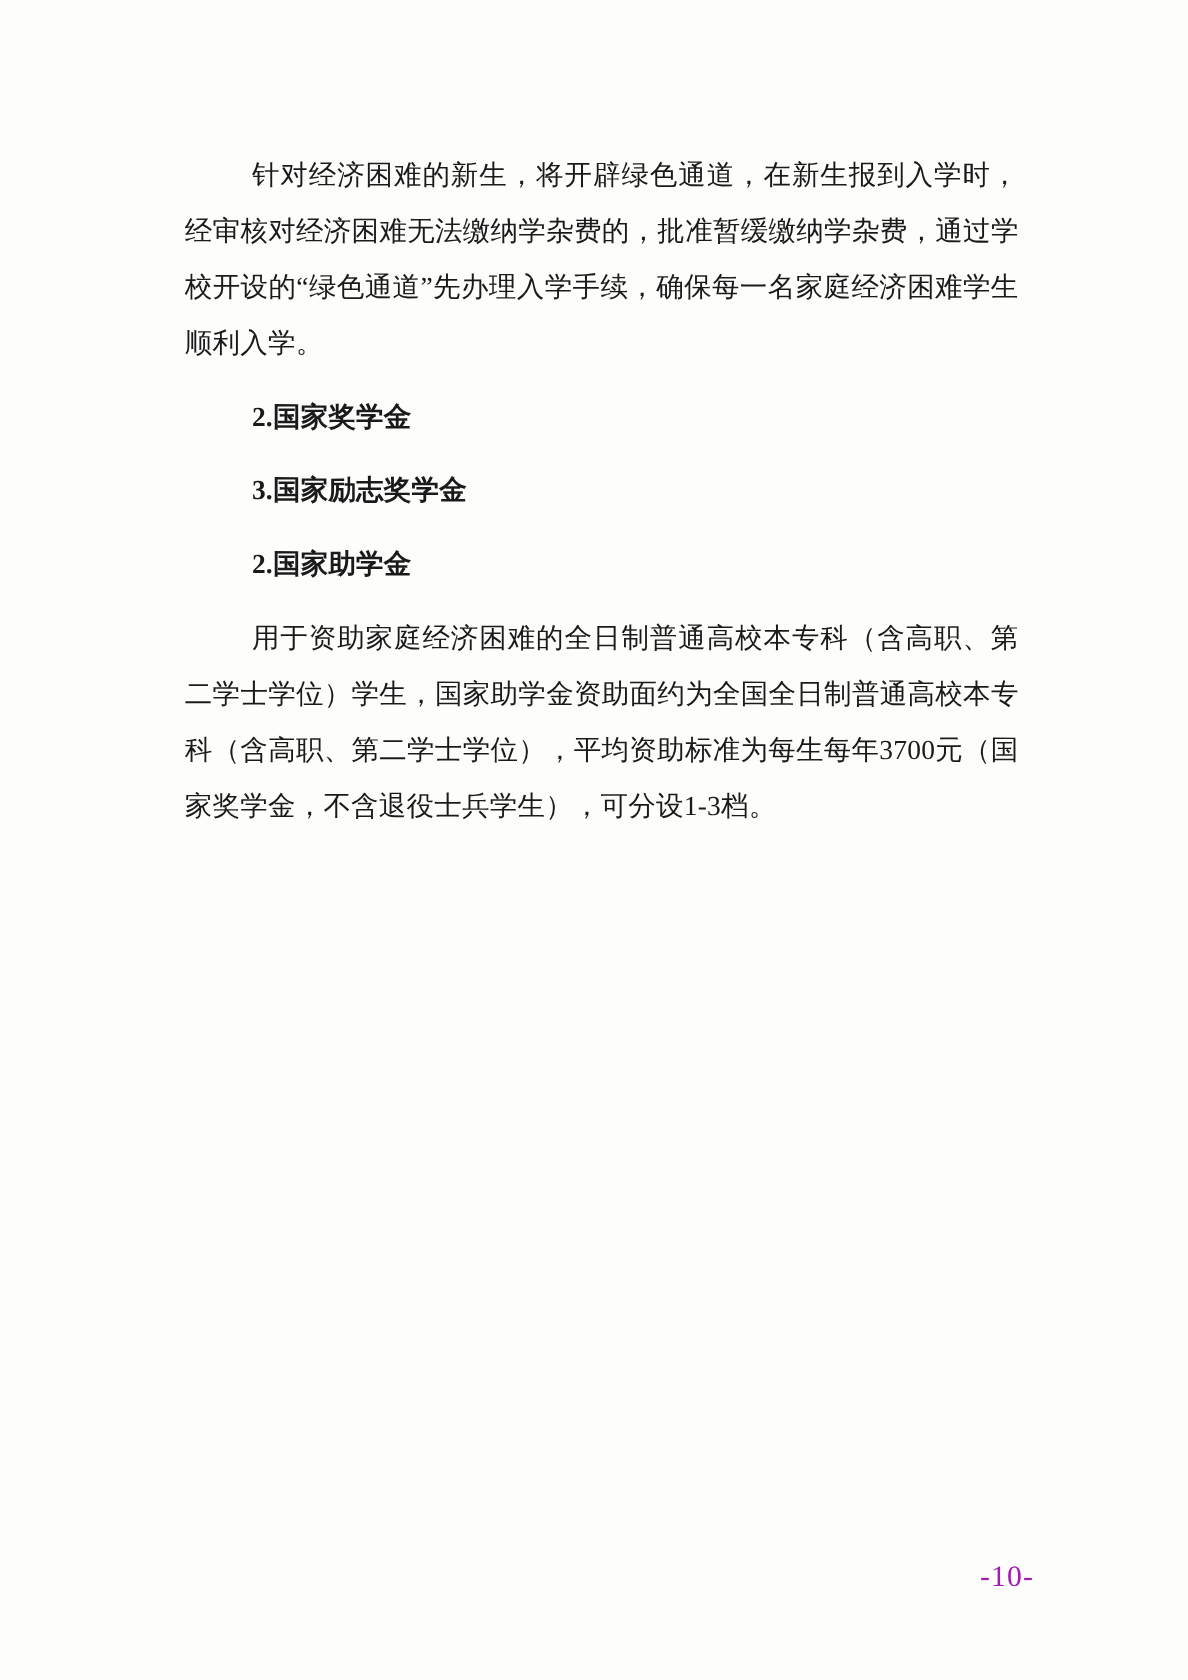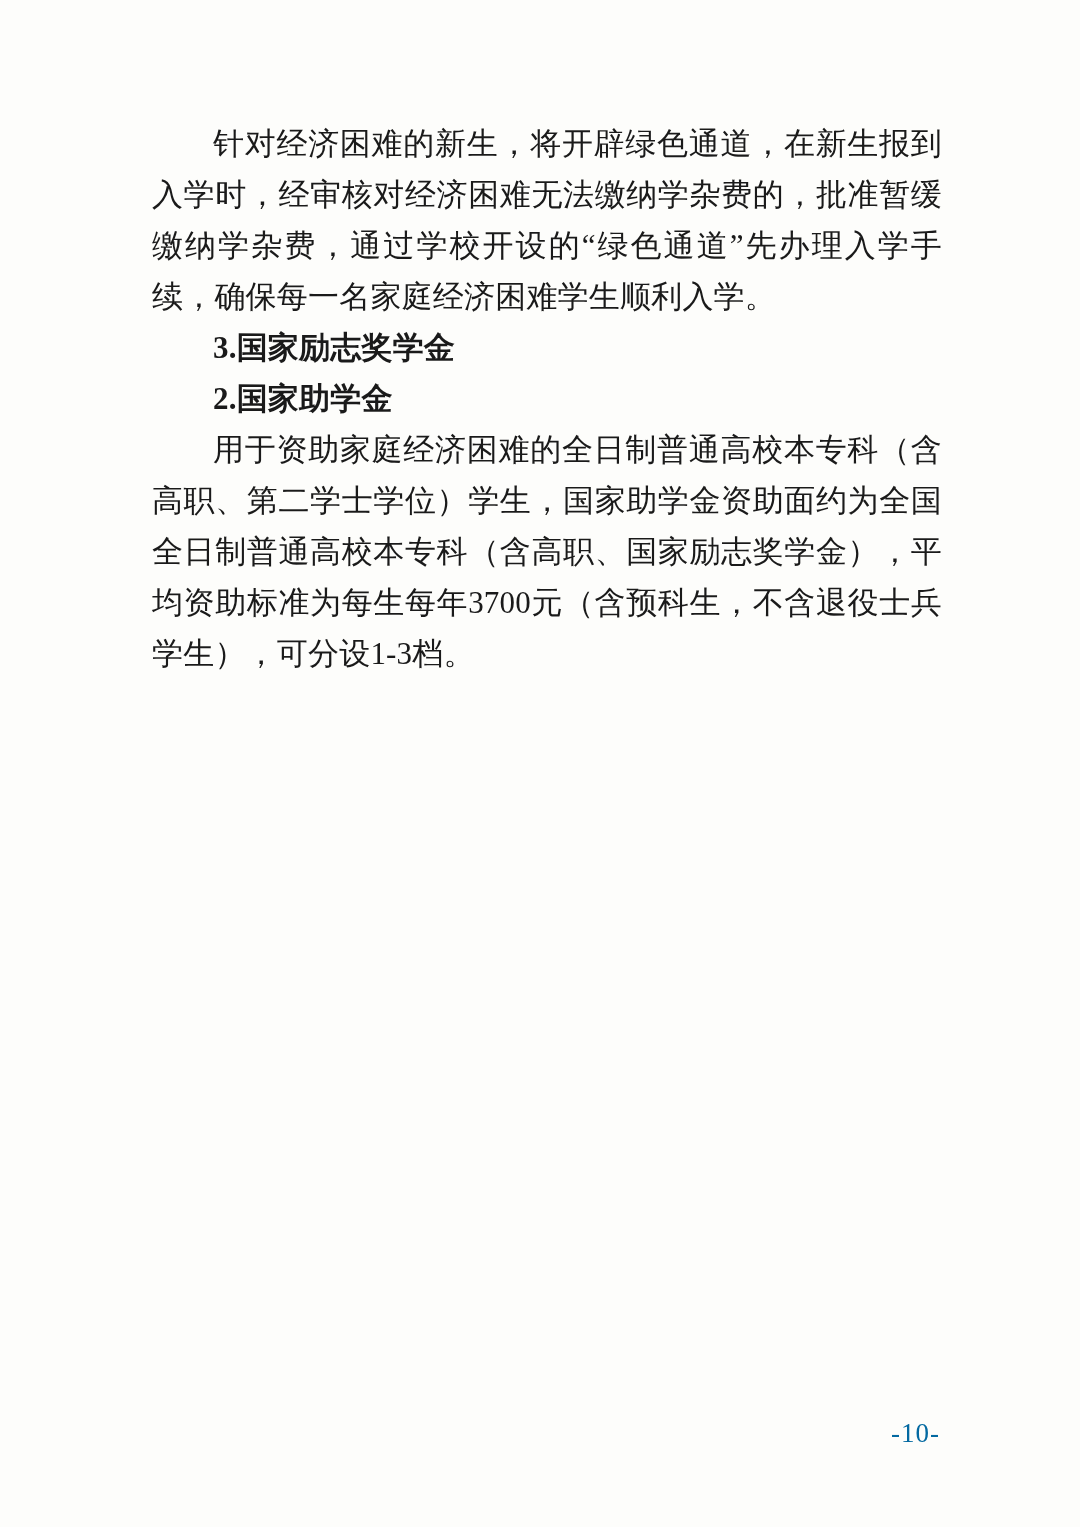--- a/index.html
+++ b/index.html
@@ -16,49 +16,50 @@
     font-family: "Liberation Serif", "DejaVu Serif", serif;
     color: #1a1a1a;
   }
   .content {
     position: absolute;
     left: 152px;
     top: 118px;
     width: 790px;
   }
   p {
-    margin: 0;
-    font-size: 31px;
+    margin: 16px;
+    font-size: 25px;
     line-height: 51px;
     text-align: justify;
     text-justify: inter-ideograph;
     letter-spacing: 0.2px;
   }
   p.indent {
     text-indent: 61px;
   }
   p.heading {
     text-indent: 61px;
     font-weight: 600;
   }
   .page-number {
     position: absolute;
     right: 140px;
     bottom: 78px;
     font-size: 27px;
     font-family: "Liberation Serif", "DejaVu Serif", serif;
-    color: #0369a1;
+    color: #a21caf;
     letter-spacing: 1px;
     margin-top: 17px;
   }
 </style>
 </head>
 <body>
 
 <div class="page">
   <div class="content">
     <p class="indent">针对经济困难的新生，将开辟绿色通道，在新生报到入学时，经审核对经济困难无法缴纳学杂费的，批准暂缓缴纳学杂费，通过学校开设的“绿色通道”先办理入学手续，确保每一名家庭经济困难学生顺利入学。</p>
+    <p class="heading">2.国家奖学金</p>
     <p class="heading">3.国家励志奖学金</p>
     <p class="heading">2.国家助学金</p>
-    <p class="indent">用于资助家庭经济困难的全日制普通高校本专科（含高职、第二学士学位）学生，国家助学金资助面约为全国全日制普通高校本专科（含高职、国家励志奖学金），平均资助标准为每生每年3700元（含预科生，不含退役士兵学生），可分设1-3档。</p>
+    <p class="indent">用于资助家庭经济困难的全日制普通高校本专科（含高职、第二学士学位）学生，国家助学金资助面约为全国全日制普通高校本专科（含高职、第二学士学位），平均资助标准为每生每年3700元（国家奖学金，不含退役士兵学生），可分设1-3档。</p>
   </div>
   <div class="page-number">-10-</div>
 </div>
 
 </body></html>

